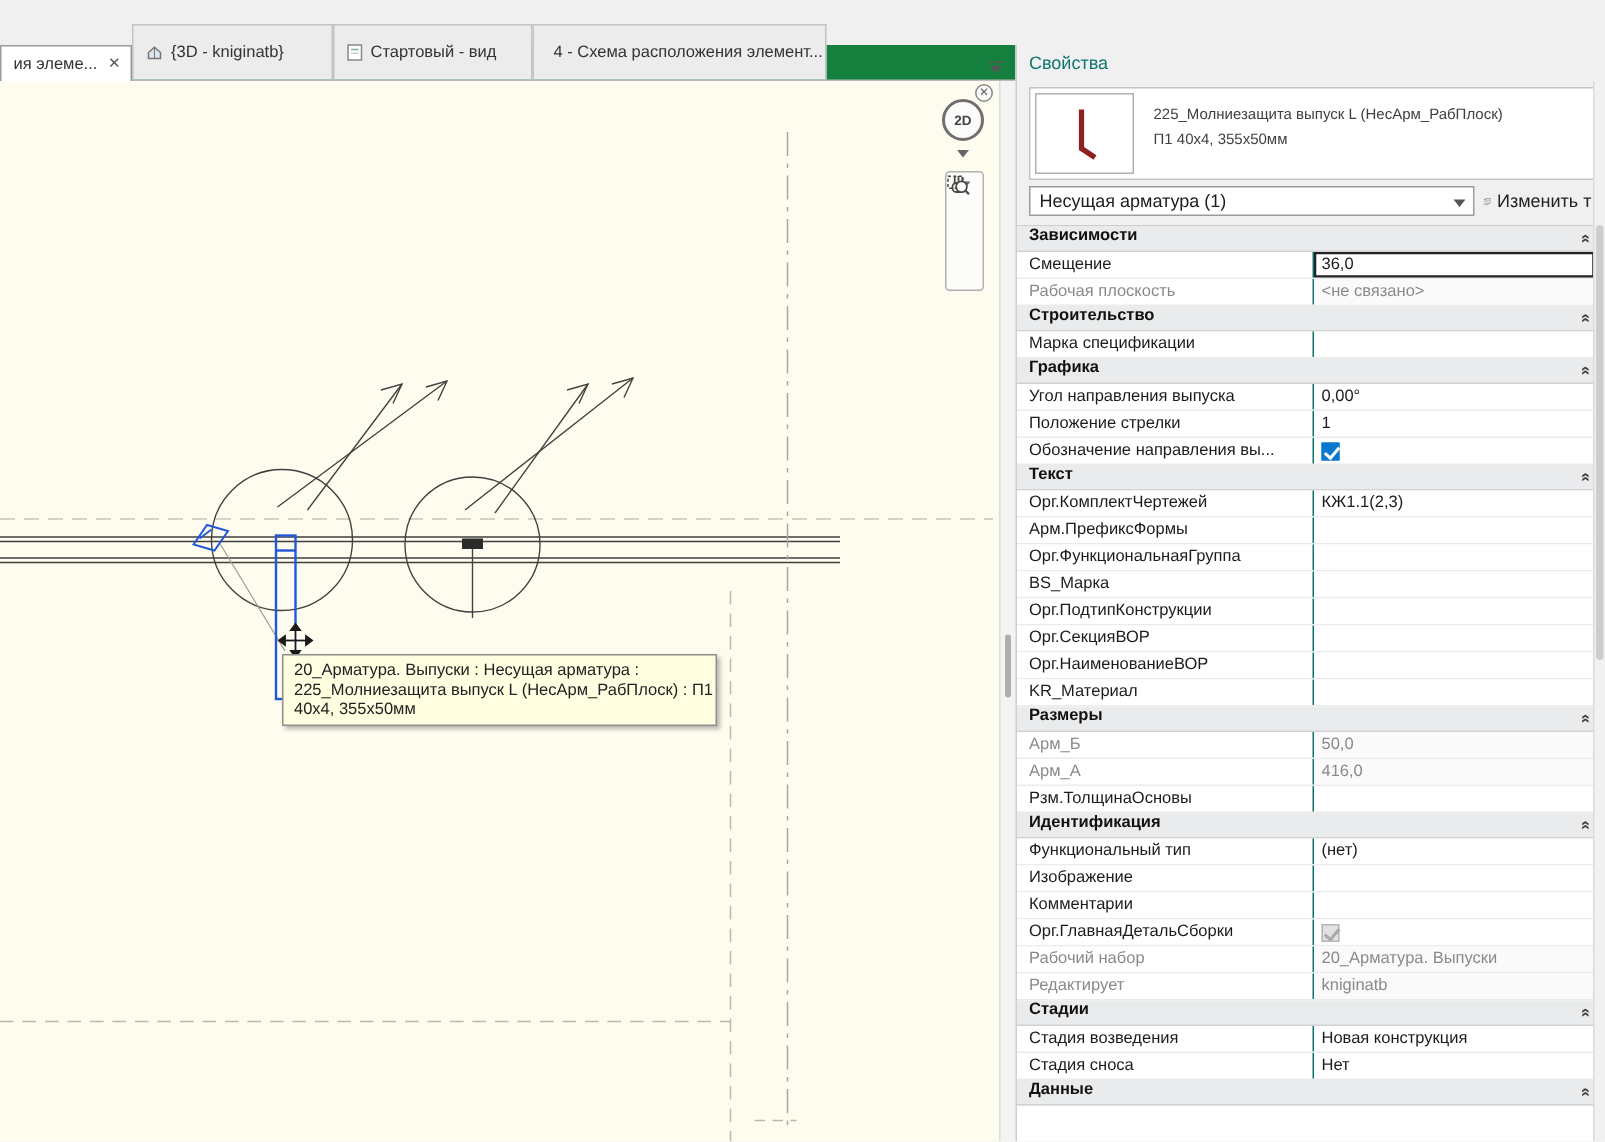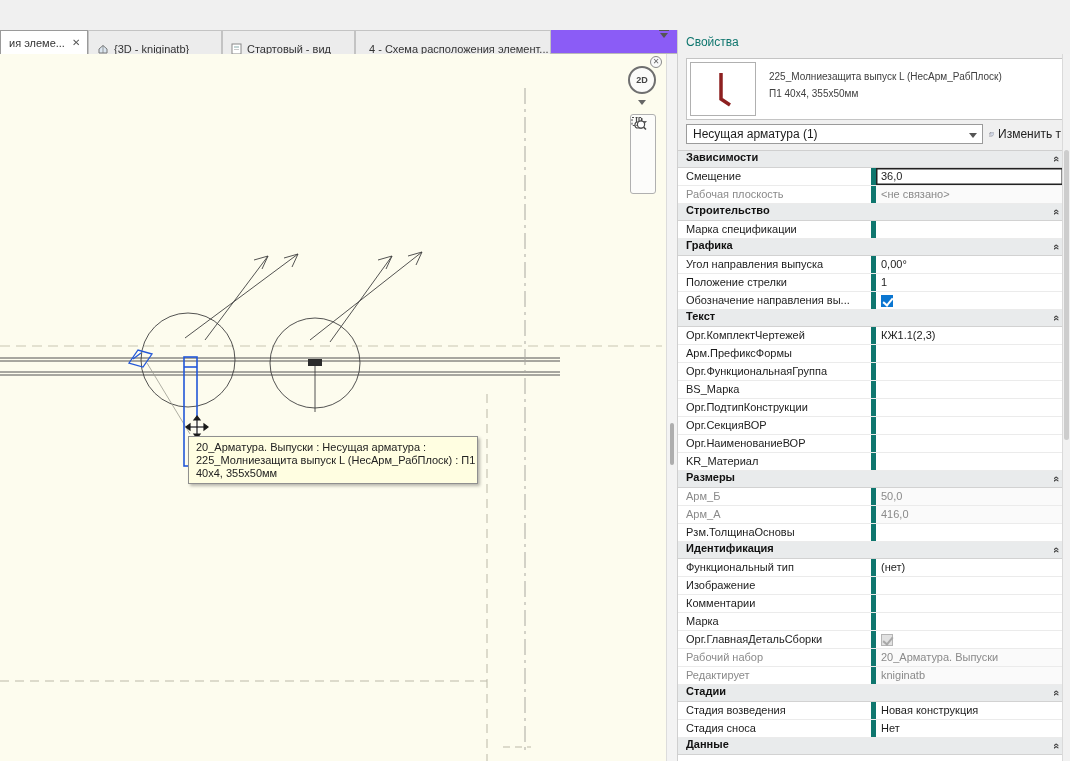--- a/index.html
+++ b/index.html
@@ -1,20 +1,20 @@
 <!DOCTYPE html>
 <html><head>
 <meta charset="utf-8">
 <style>
   *{margin:0;padding:0;box-sizing:border-box}
   html,body{width:1070px;height:761px;overflow:hidden}
   body{font-family:"Liberation Sans","DejaVu Sans",sans-serif;background:#f0f0f0;position:relative;color:#1c1c1c}
 
   
-  .tabstrip{position:absolute;left:0;top:30px;width:677px;height:24px;display:flex;background:#8b5cf6;border-bottom:1px solid #b9b9b9}
+  .tabstrip{position:absolute;left:0;top:30px;width:677px;height:24px;display:flex;align-items:flex-end;background:#15803d;border-bottom:1px solid #b9b9b9}
   .tab{height:37px;display:flex;align-items:center;gap:5px;padding:0 8px;font-size:11px;color:#333;border:1px solid #c3c3c3;border-bottom:none;background:#ececec;white-space:nowrap;overflow:hidden;flex:none}
   .tab.active{background:#fff;border-color:#9a9a9a;height:24px;margin-bottom:-1px}
   .tab .close{font-size:10px;color:#555;margin-left:2px}
   .tab-overflow{margin-left:auto;margin-right:6px;margin-bottom:4px;width:14px;text-align:center;cursor:default}
   .tab-overflow .bar{height:0;border-top:1.5px solid #555;margin:0 2px 2px 2px}
   .tab-overflow .tri{width:0;height:0;border-left:4px solid transparent;border-right:4px solid transparent;border-top:5px solid #555;margin:0 auto}
 
   
   .canvas{position:absolute;left:0;top:54px;width:666px;height:707px;background:#fdfcee;overflow:hidden}
   .canvas svg{position:absolute;left:0;top:0}
@@ -39,21 +39,21 @@
   .type-name{padding:9px 4px 0 10px;font-size:10px;line-height:17px;color:#404040;white-space:nowrap;overflow:hidden}
   .selrow{position:absolute;left:8px;top:94px;width:377px;height:20px;display:flex;align-items:center}
   .combo{width:297px;height:20px;background:#fff;border:1px solid #9b9b9b;font-size:12px;padding:2px 18px 0 6px;position:relative;white-space:nowrap;overflow:hidden}
   .combo .arr{position:absolute;right:5px;top:8px;width:0;height:0;border-left:4px solid transparent;border-right:4px solid transparent;border-top:5px solid #555}
   .edit-type{margin-left:6px;display:flex;align-items:center;gap:4px;font-size:12px;color:#222;border:none;background:transparent;white-space:nowrap;overflow:hidden;width:72px;flex:none}
 
   .grid{position:absolute;left:0;top:120px;width:385px;height:611px;overflow:hidden;background:#fff;border-top:1px solid #cfcfcf}
   .grp{height:17px;background:#e9ebec;border-bottom:1px solid #d2d2d2;display:flex;padding:0 6px 0 8px;font-size:11px;font-weight:bold;color:#111}
   .grp .chev{margin-left:auto;display:inline-block;transform:rotate(90deg);font-size:11px;color:#444;line-height:10px}
   .prow{height:18px;display:flex;border-bottom:1px solid #ebebeb;font-size:11px;background:#fff}
-  .plabel{width:198px;padding:2px 4px 0 8px;border-right:5px solid #0f766e;white-space:nowrap;overflow:hidden}
+  .plabel{width:198px;padding:2px 4px 0 8px;border-right:1px solid #0f766e;white-space:nowrap;overflow:hidden}
   .pvalue{flex:1;padding:2px 4px 0 5px;white-space:nowrap;overflow:hidden}
   .prow.ro .plabel,.prow.ro .pvalue{color:#8a8a8a}
   .prow.ro .pvalue{background:#fafafa}
   .pvalue.editing{box-shadow:inset 0 0 0 1.5px #222}
   .cbx{display:inline-block;width:12px;height:12px;border:1px solid #9a9a9a;background:#fff;margin-top:1px;position:relative}
   .cbx.on{background:#0b76d1;border-color:#0b76d1}
   .cbx.on::after{content:"";position:absolute;left:3px;top:0;width:4px;height:8px;border:solid #fff;border-width:0 2px 2px 0;transform:rotate(40deg)}
   .cbx.dis{background:#e2e2e2;border-color:#b5b5b5}
   .cbx.dis::after{content:"";position:absolute;left:3px;top:0;width:4px;height:8px;border:solid #a9a9a9;border-width:0 2px 2px 0;transform:rotate(40deg)}
 
@@ -323,24 +323,20 @@
       </div>
       <div class="prow">
         <div class="plabel">Изображение</div>
         <div class="pvalue"></div>
       </div>
       <div class="prow">
         <div class="plabel">Комментарии</div>
         <div class="pvalue"></div>
       </div>
       <div class="prow">
-        <div class="plabel">Марка</div>
-        <div class="pvalue"></div>
-      </div>
-      <div class="prow">
         <div class="plabel">Орг.ГлавнаяДетальСборки</div>
         <div class="pvalue"><span class="cbx dis"></span></div>
       </div>
       <div class="prow ro">
         <div class="plabel">Рабочий набор</div>
         <div class="pvalue">20_Арматура. Выпуски</div>
       </div>
       <div class="prow ro">
         <div class="plabel">Редактирует</div>
         <div class="pvalue">kniginatb</div>

